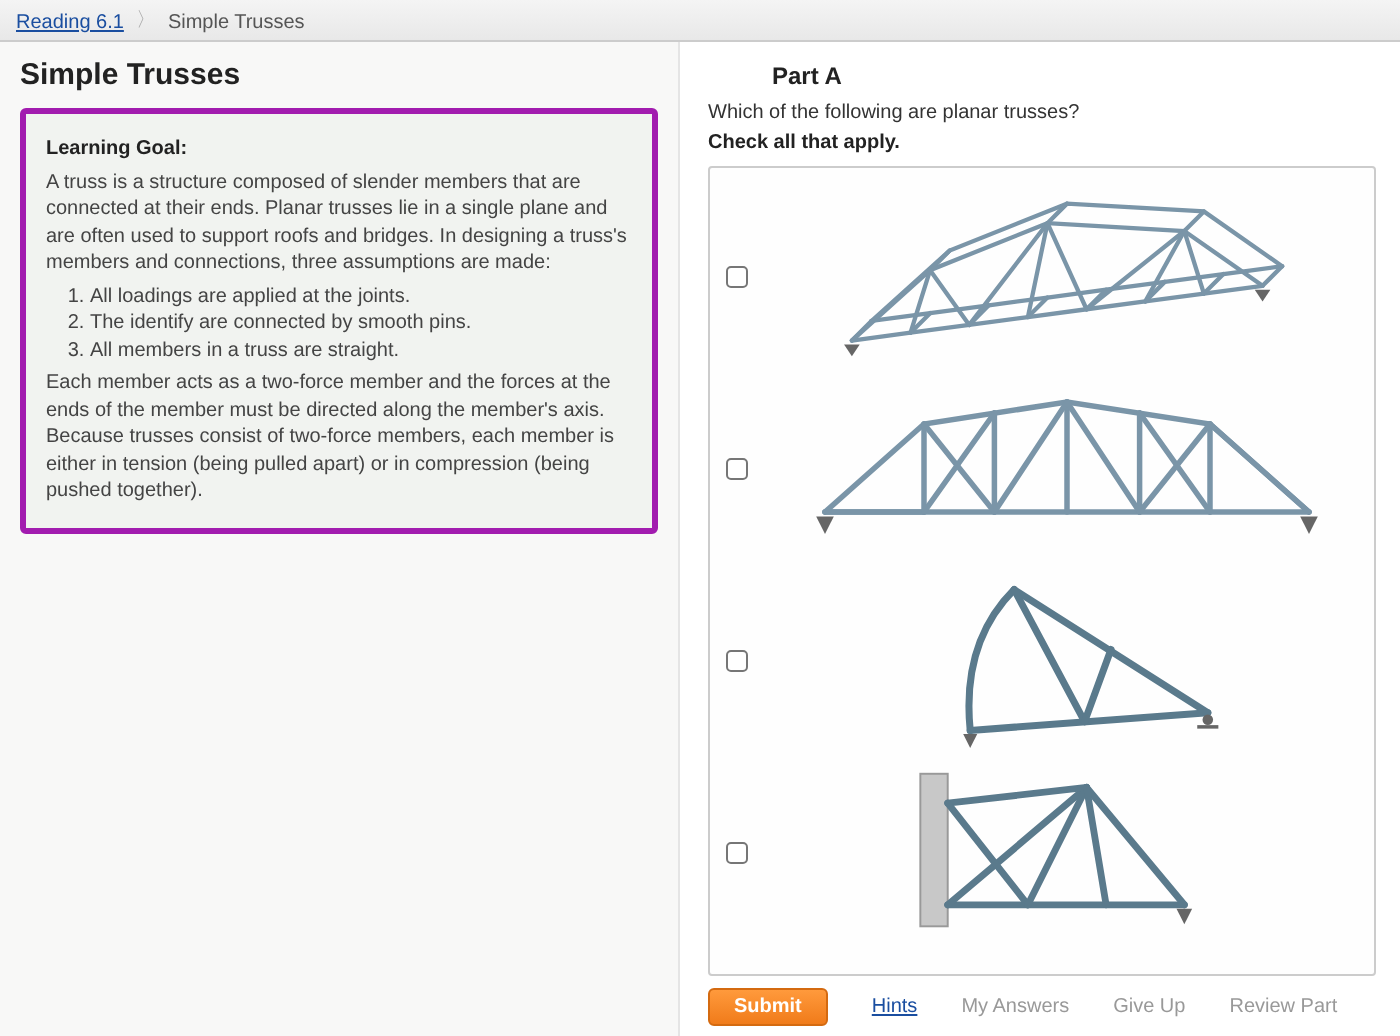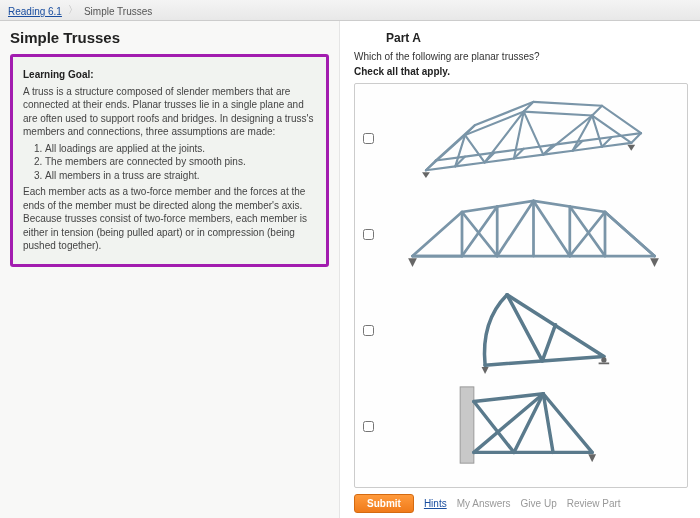--- a/index.html
+++ b/index.html
@@ -66,21 +66,21 @@
     display: flex;
     align-items: center;
     gap: 14px;
     padding: 4px 0;
   }
   .opt-row input[type=checkbox] { width: 11px; height: 11px; cursor: pointer; }
   .truss-svg { flex: 1; height: 88px; }
   .actions {
     display: flex;
     align-items: center;
-    gap: 10px;
+    gap: 22px;
     margin-top: 6px;
     font-size: 10px;
   }
   .submit-btn {
     background: linear-gradient(#ff9a3c, #f07b1a);
     color: #fff;
     border: 1px solid #d46a10;
     border-radius: 3px;
     padding: 3px 12px;
     font-size: 10px;
@@ -100,21 +100,21 @@
 </div>
 
 <div class="main-wrap">
   <div class="left-col">
     <div class="page-title">Simple Trusses</div>
     <div class="panel">
       <p><strong>Learning Goal:</strong></p>
       <p>A truss is a structure composed of slender members that are connected at their ends. Planar trusses lie in a single plane and are often used to support roofs and bridges. In designing a truss's members and connections, three assumptions are made:</p>
       <ol>
         <li>All loadings are applied at the joints.</li>
-        <li>The members are connected by smooth pins.</li>
+        <li>The identify are connected by smooth pins.</li>
         <li>All members in a truss are straight.</li>
       </ol>
       <p>Each member acts as a two-force member and the forces at the ends of the member must be directed along the member's axis. Because trusses consist of two-force members, each member is either in tension (being pulled apart) or in compression (being pushed together).</p>
     </div>
   </div>
 
   <div class="right-col">
     <div class="part-label">Part A</div>
     <div class="question">Which of the following are planar trusses?</div>
     <div class="instruction">Check all that apply.</div>

